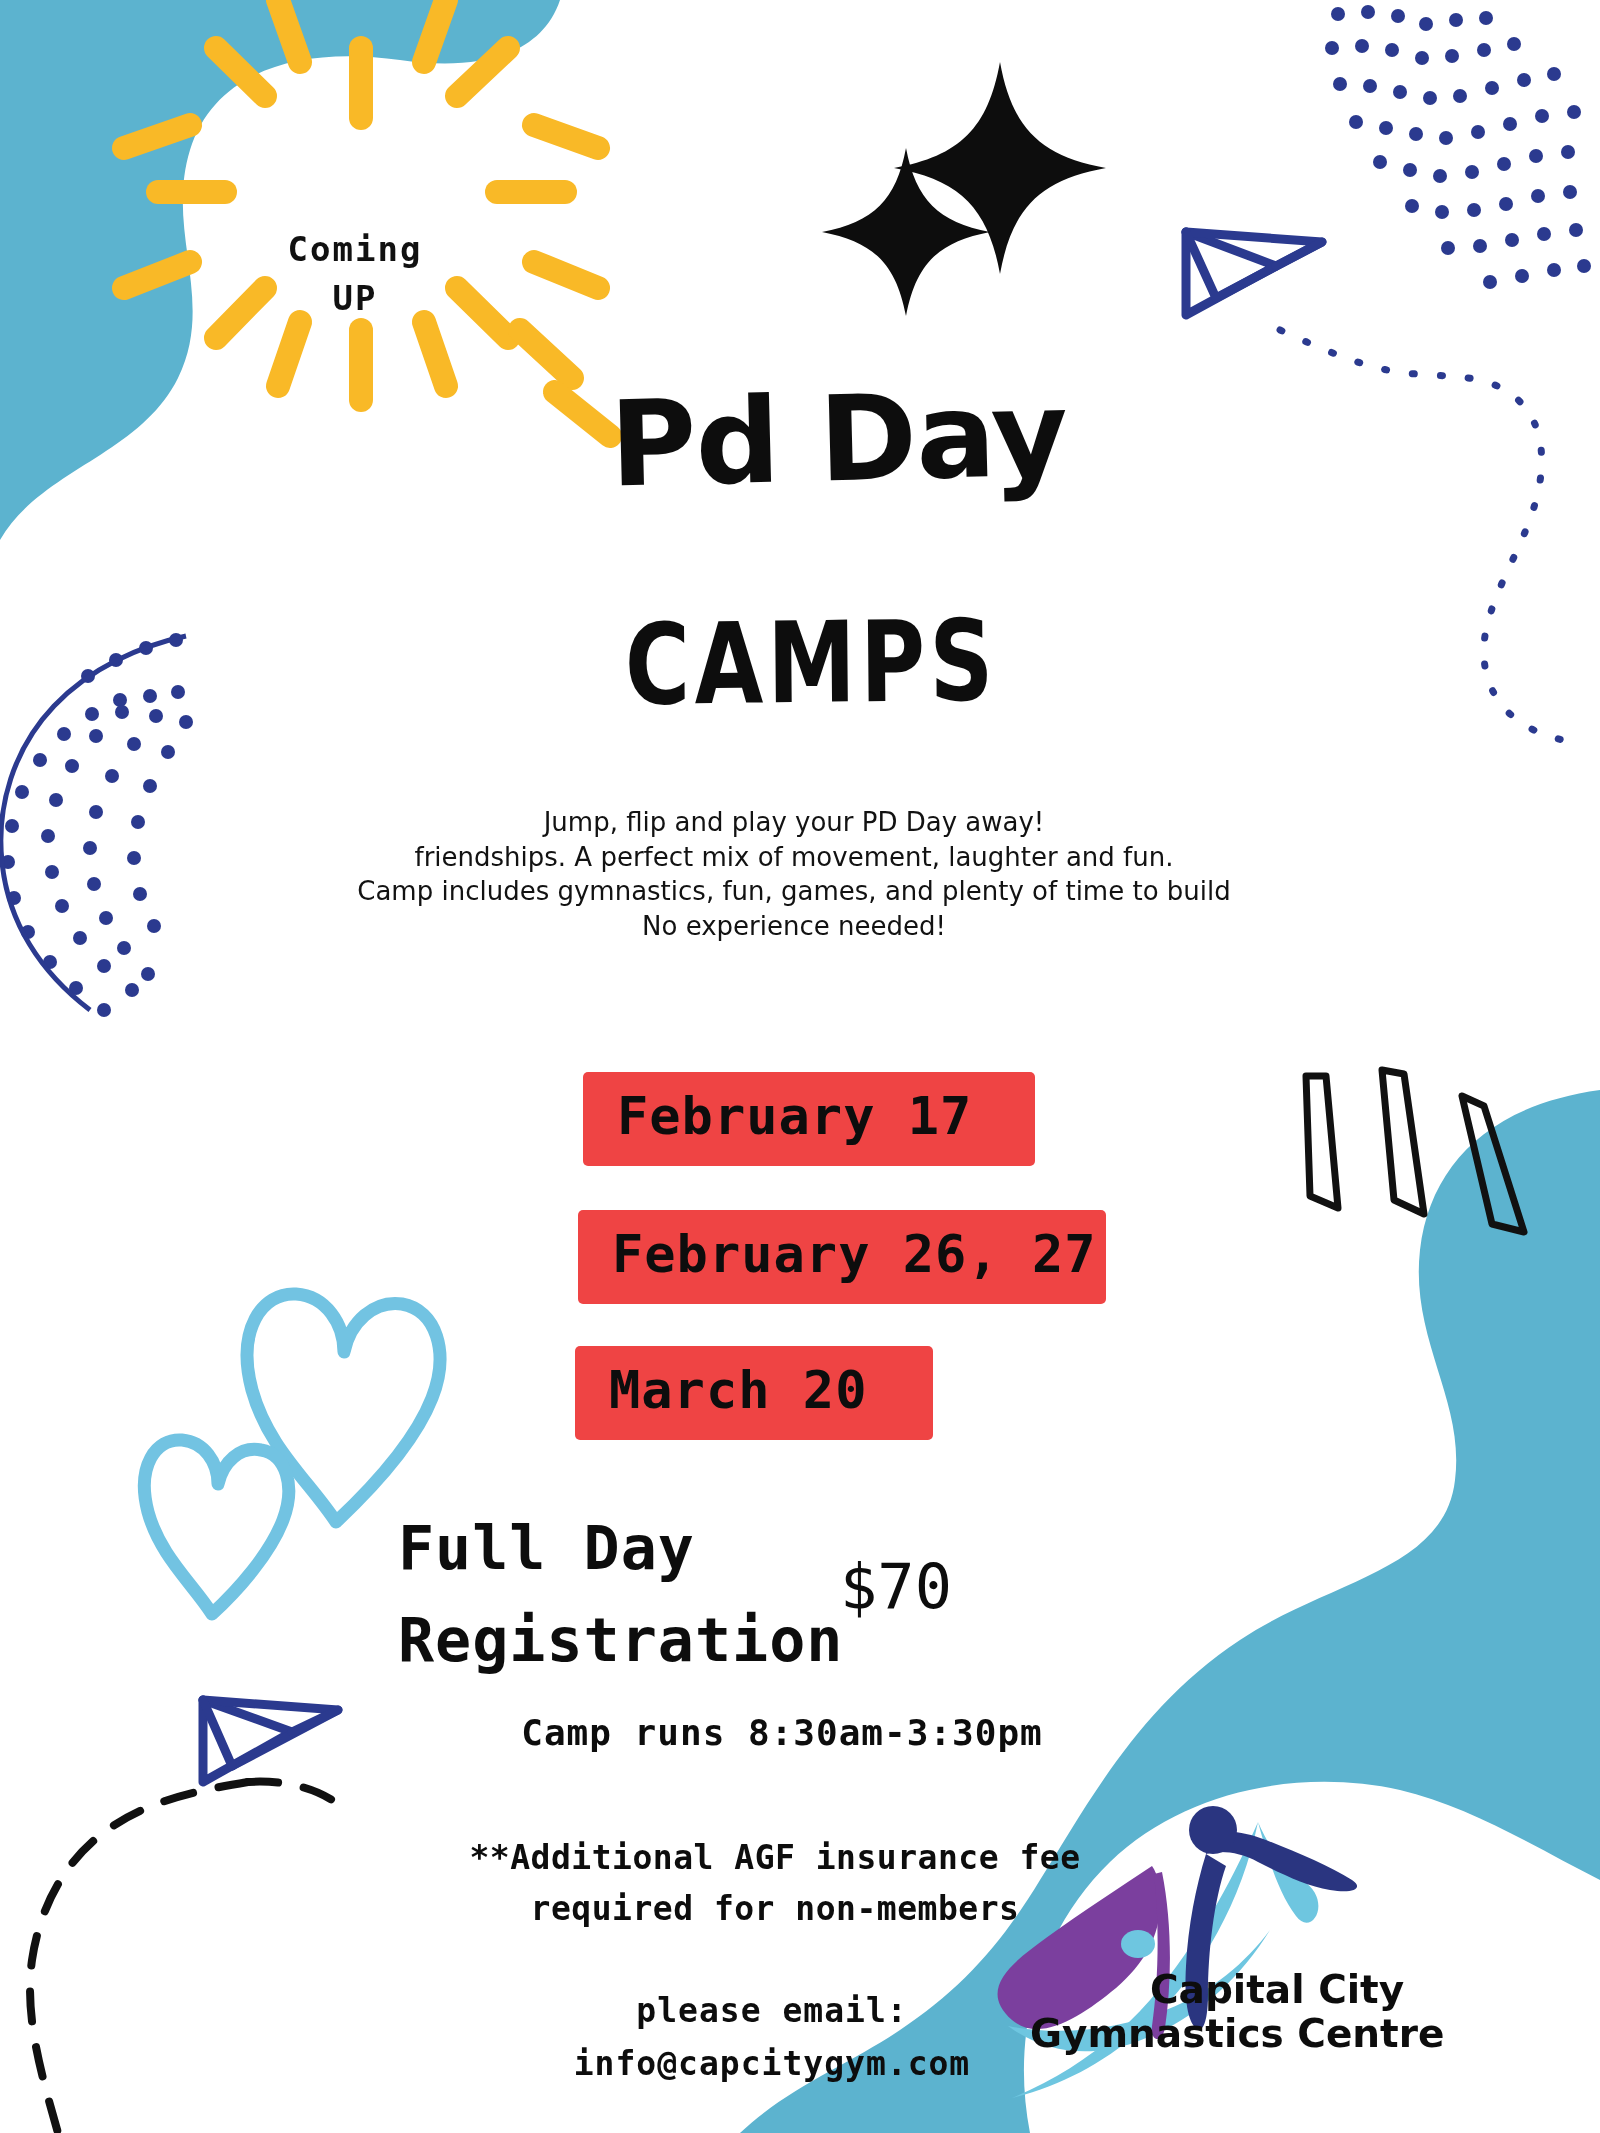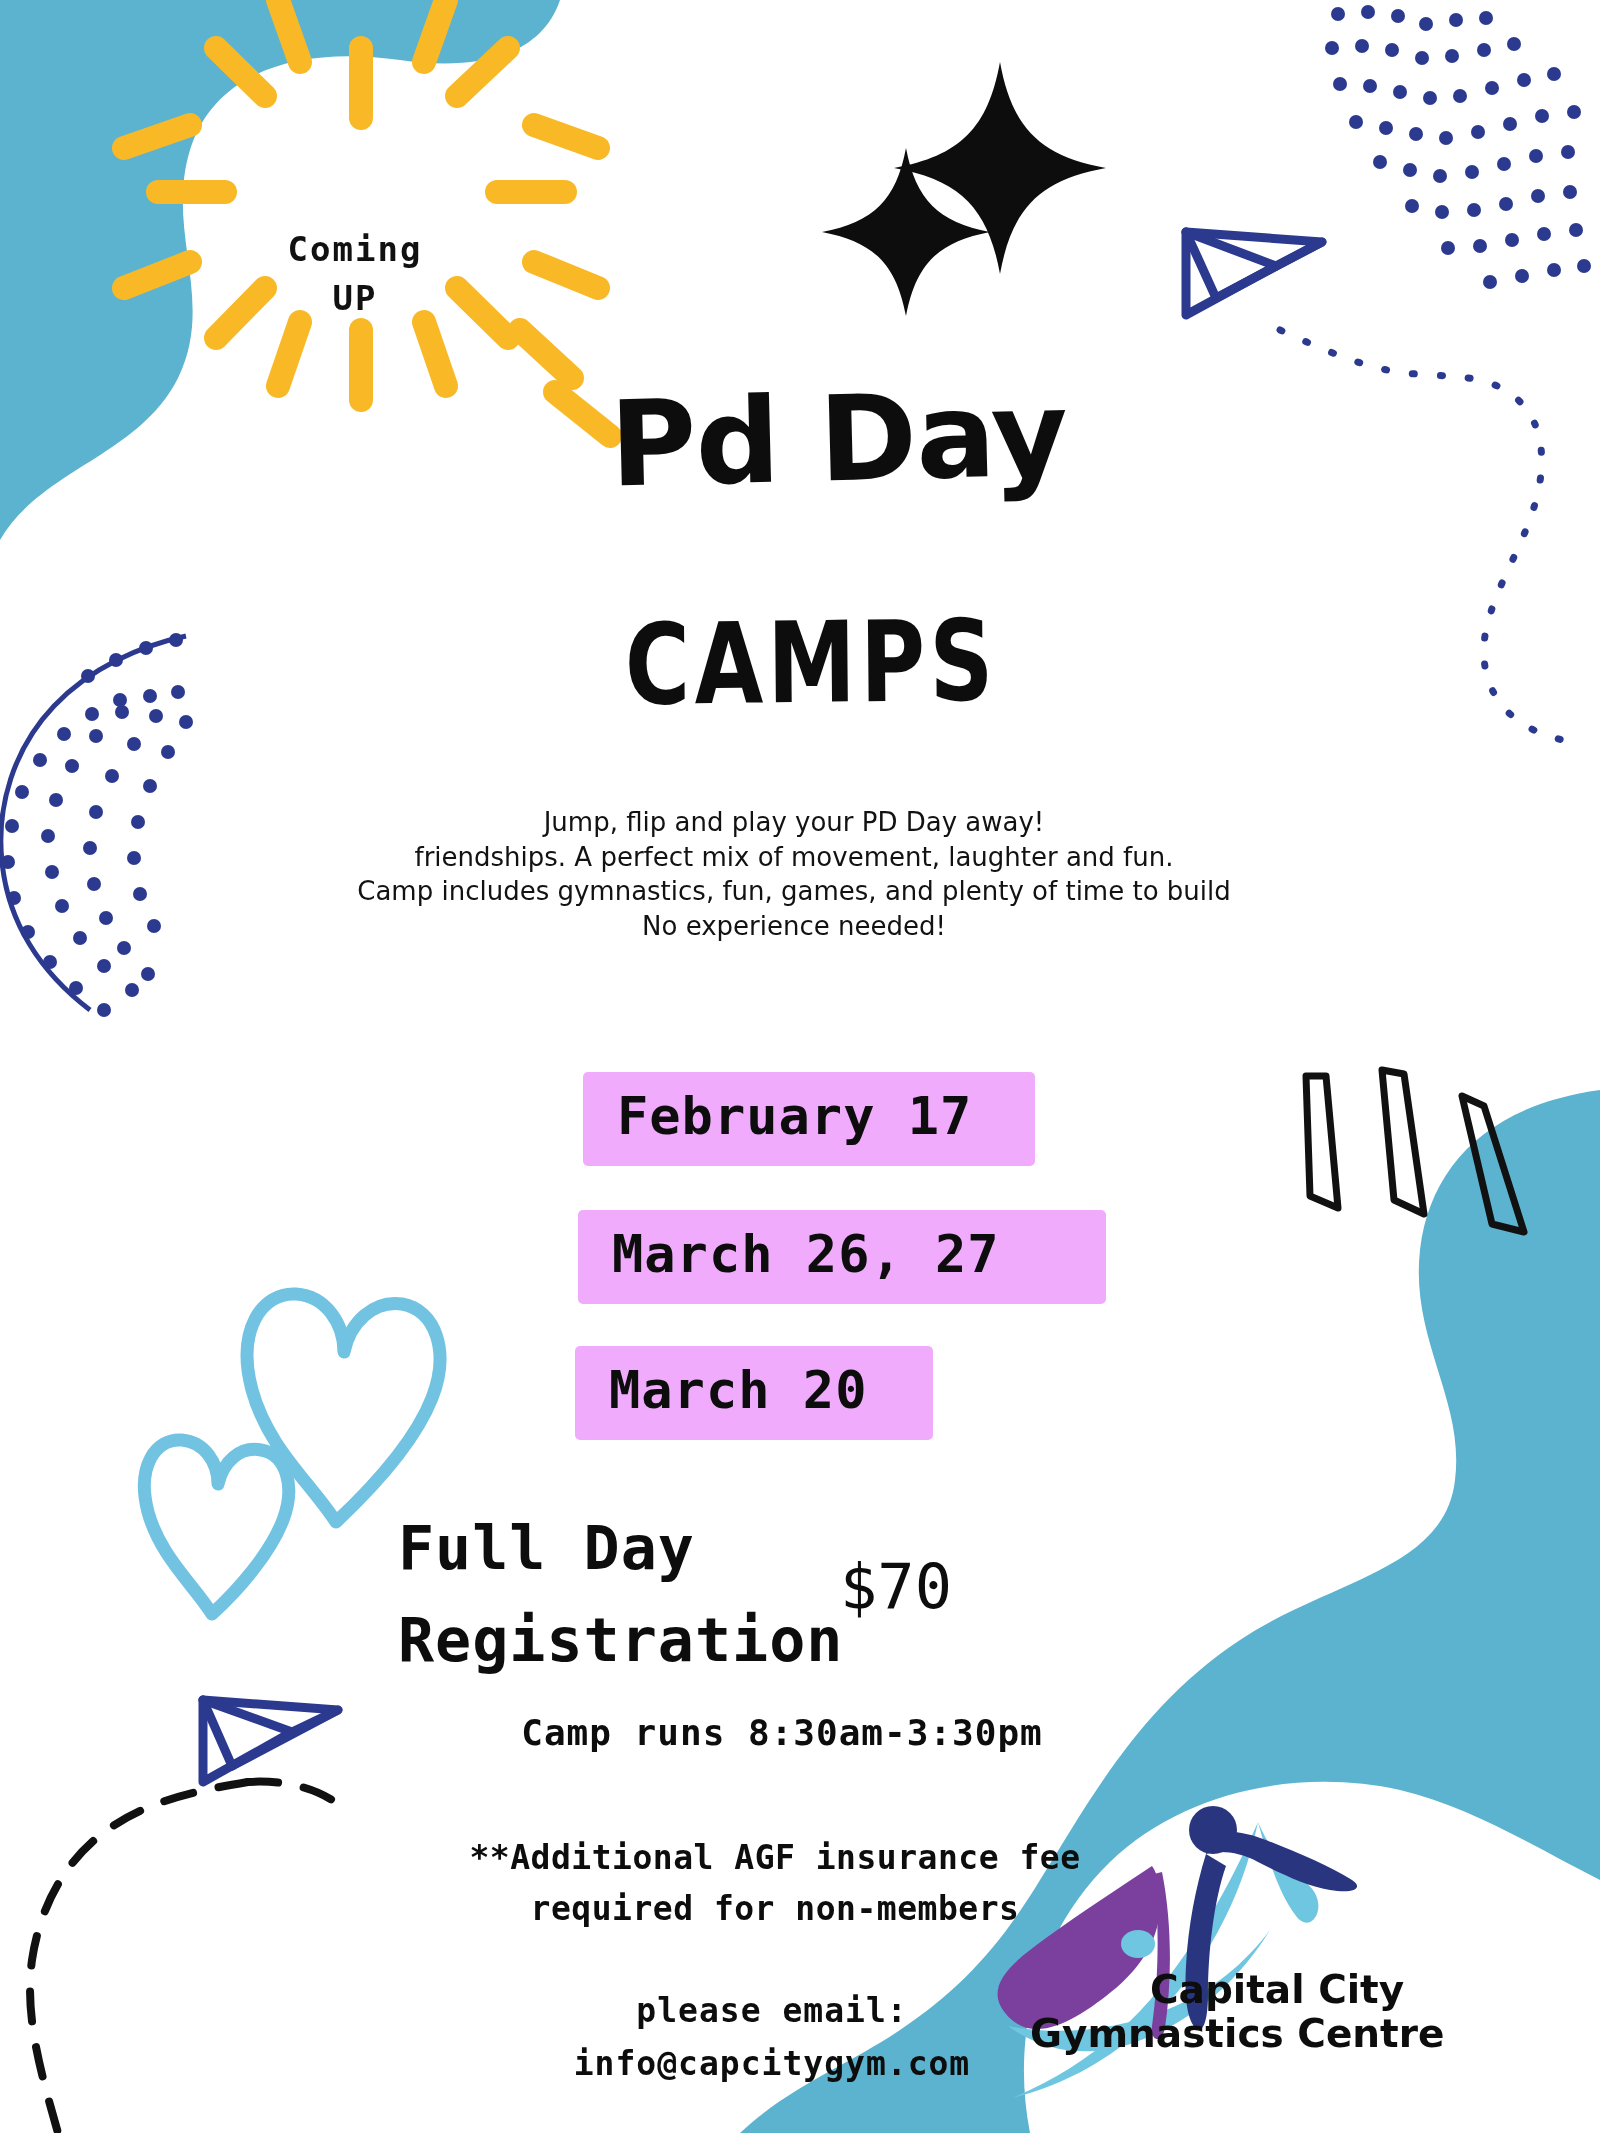--- a/index.html
+++ b/index.html
@@ -46,21 +46,21 @@
     position:absolute; left:74px; top:805px; width:1440px;
     text-align:center; z-index:6;
     font-family:"DejaVu Sans", sans-serif;
     font-size:26px; line-height:1.33; color:#121212; font-weight:400;
   }
   #intro-paragraph div { white-space:nowrap; }
 
   
   #date-list { position:absolute; left:0; top:1072px; width:1600px; z-index:6; }
   .date-chip {
-    background:#f0abfc; border-radius:5px;
+    background:#ef4444; border-radius:5px;
     display:block; color:#0d0d0d;
     font-family:"DejaVu Sans Mono", monospace;
     font-weight:700; font-size:52px; letter-spacing:1px;
     padding:14px 34px 20px 34px; white-space:nowrap;
   }
   .chip-wrap { display:block; }
   #chip-0 { position:absolute; left:583px; top:0px;  width:452px; }
   #chip-1 { position:absolute; left:578px; top:138px; width:528px; }
   #chip-2 { position:absolute; left:575px; top:274px; width:358px;border-radius:11px; }
 
@@ -358,21 +358,21 @@
       <div>friendships. A perfect mix of movement, laughter and fun.</div>
       <div>Camp includes gymnastics, fun, games, and plenty of time to build</div>
       <div>No experience needed!</div>
     </div>
 
     <div id="date-list">
       <div id="chip-0" class="chip-wrap">
         <span class="date-chip">February 17</span>
       </div>
       <div id="chip-1" class="chip-wrap">
-        <span class="date-chip">March 26, 27</span>
+        <span class="date-chip">February 26, 27</span>
       </div>
       <div id="chip-2" class="chip-wrap">
         <span class="date-chip">March 20</span>
       </div>
     </div>
 
     <div id="reg-line1">Full Day</div>
     <div id="reg-line2">Registration</div>
     <div id="price-amount">$70</div>
     <div id="camp-hours">Camp runs 8:30am-3:30pm</div>

